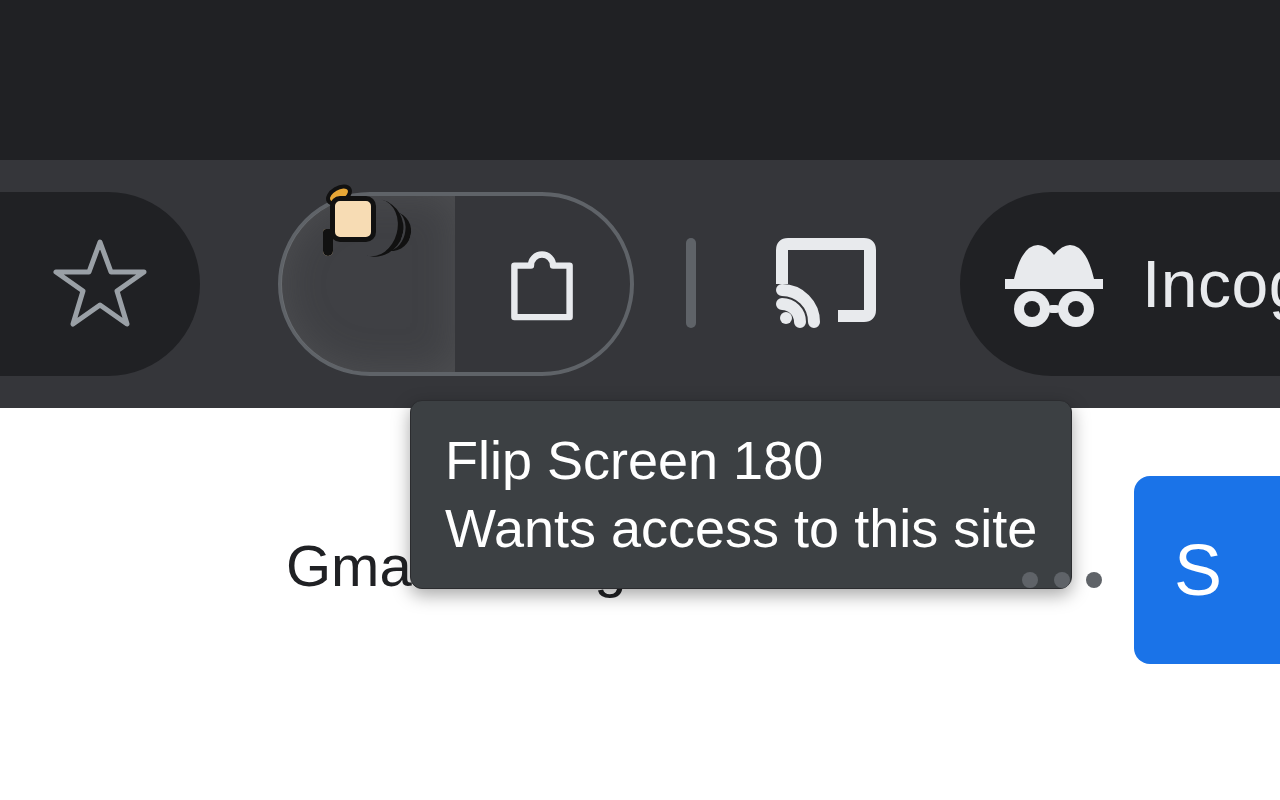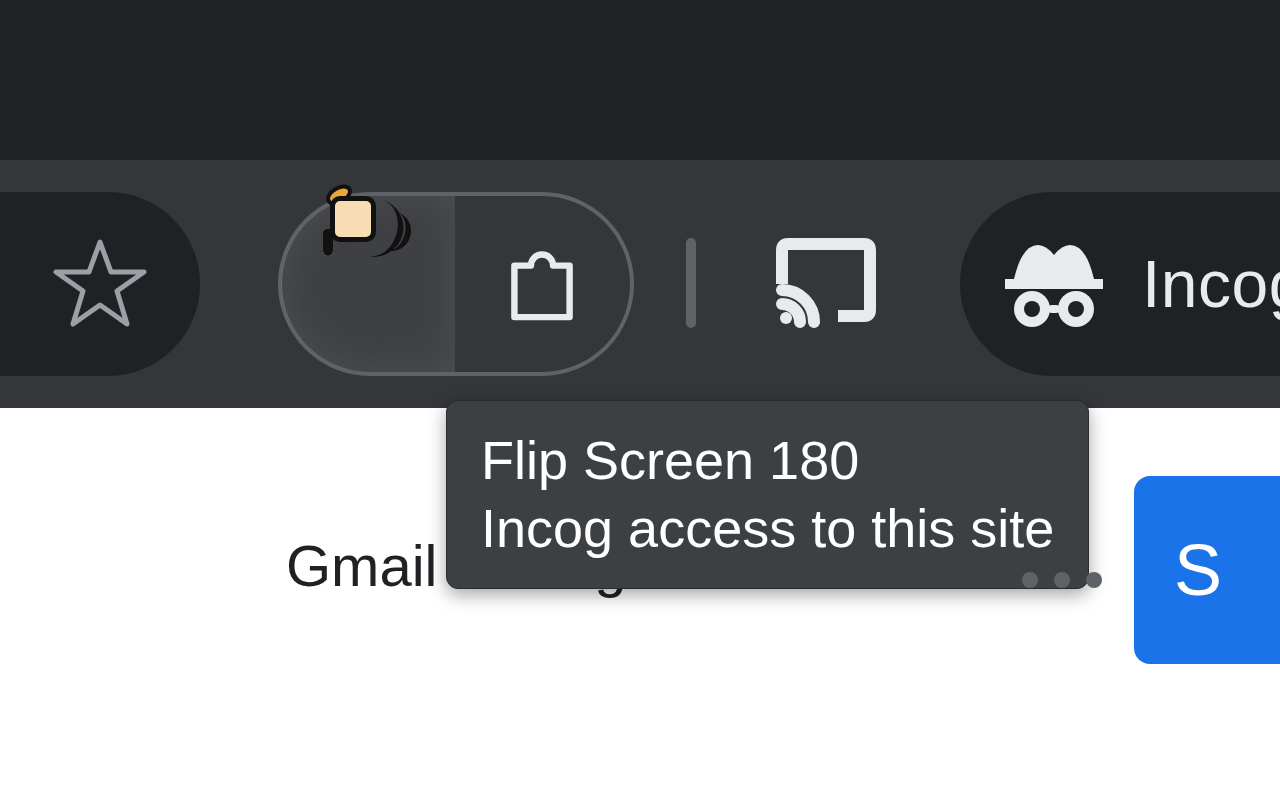--- a/index.html
+++ b/index.html
@@ -177,21 +177,20 @@
     left: 410px;
     top: -8px;
     background: #3c4043;
     color: #ffffff;
     border-radius: 12px;
     padding: 26px 34px 26px 34px;
     box-shadow: 0 6px 18px rgba(0,0,0,0.35);
     line-height: 1.25;
     max-width: 760px;
     border: 1px solid #2b2c2f;
-    margin-left: 36px;
   }
   .tooltip .t-title { font-size: 54px; }
   .tooltip .t-sub { font-size: 54px; }
 
   .top-links {
     position: absolute;
     top: 124px;
     left: 286px;
     display: flex;
     gap: 60px;
@@ -295,21 +294,21 @@
 
 <div class="content">
 
   <div class="top-links">
     <a>Gmail</a>
     <a>Images</a>
   </div>
 
   <div class="tooltip">
     <div class="t-title">Flip Screen 180</div>
-    <div class="t-sub">Incog access to this site</div>
+    <div class="t-sub">Wants access to this site</div>
   </div>
 
   <div class="apps-dots">
     <span></span>
       <span></span>
       <span></span>
   </div>
 
   <div class="blue-btn">
     <span>S</span>

